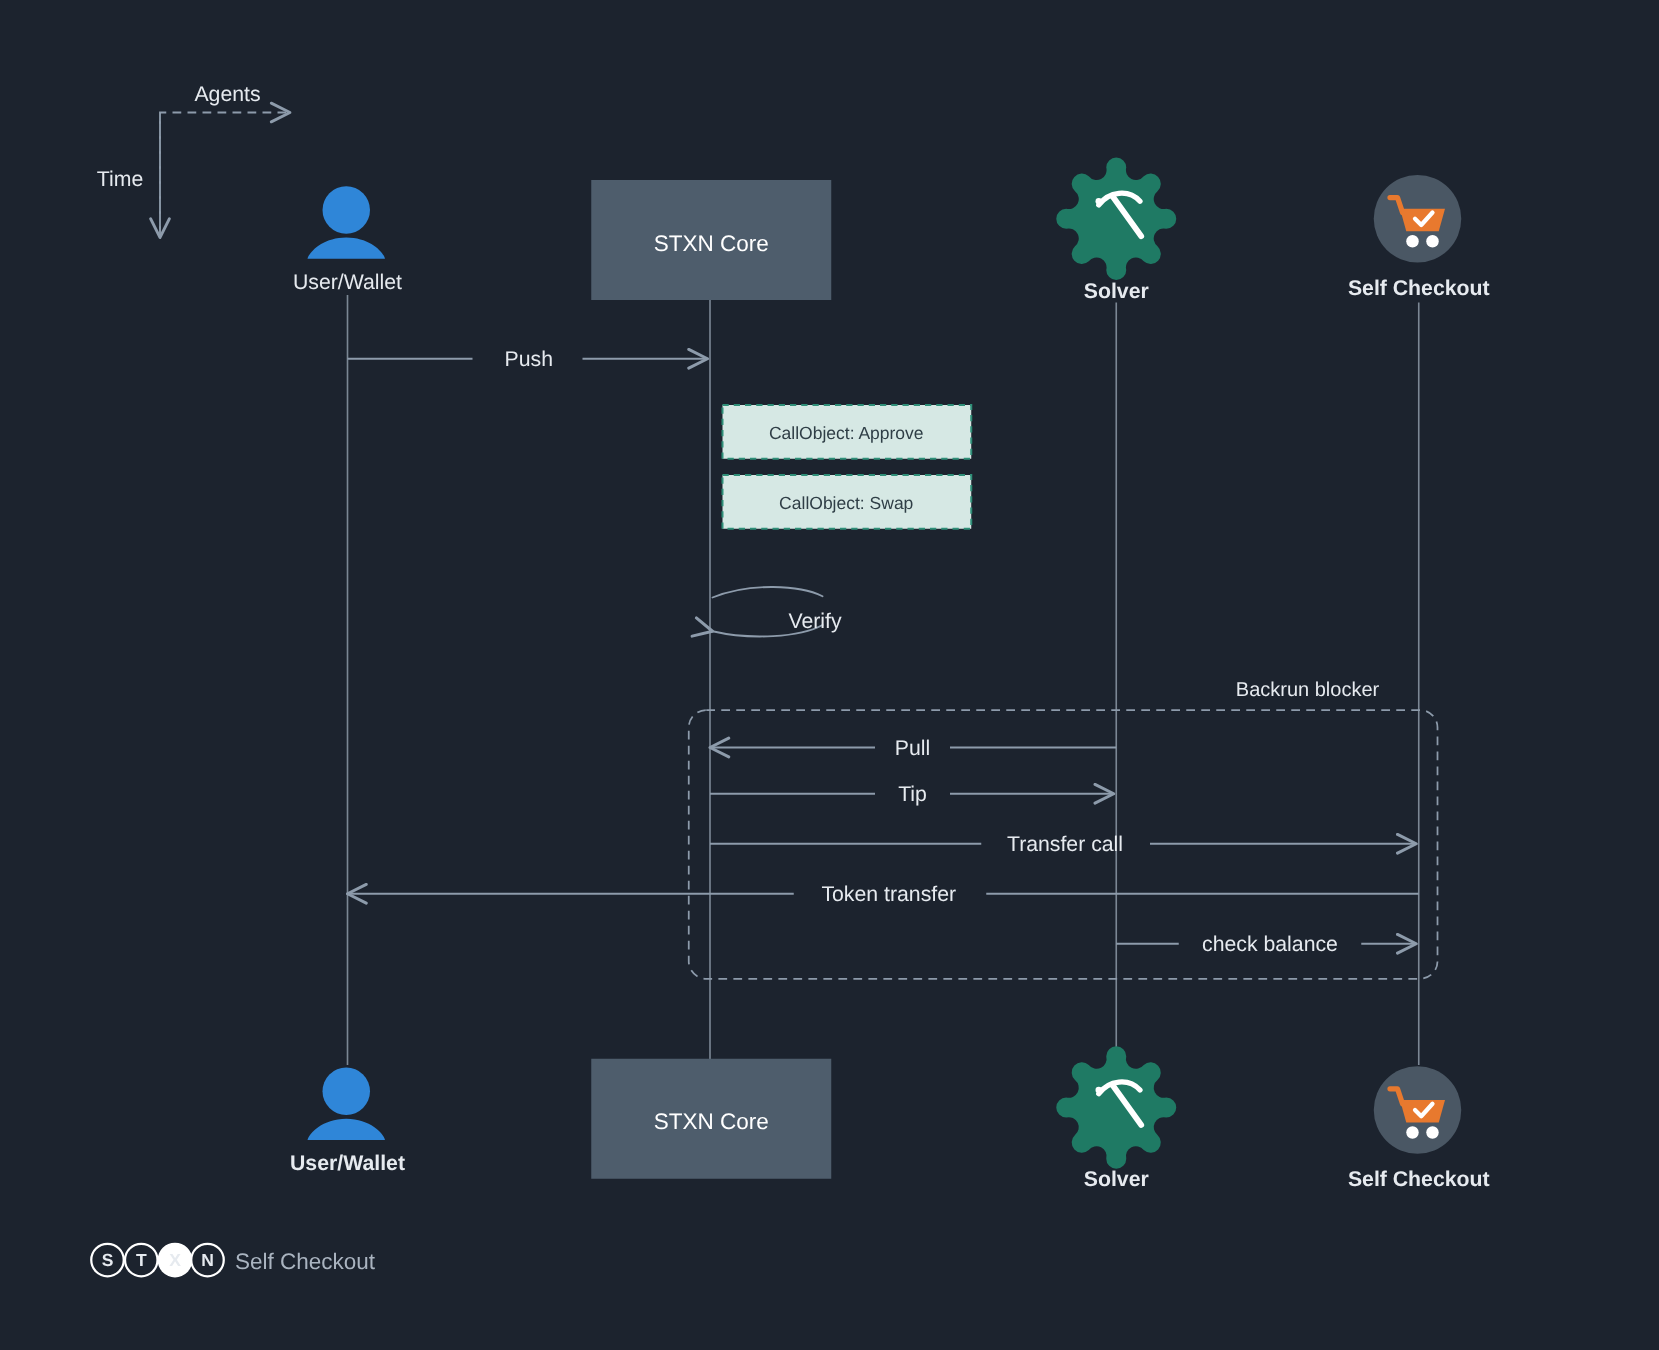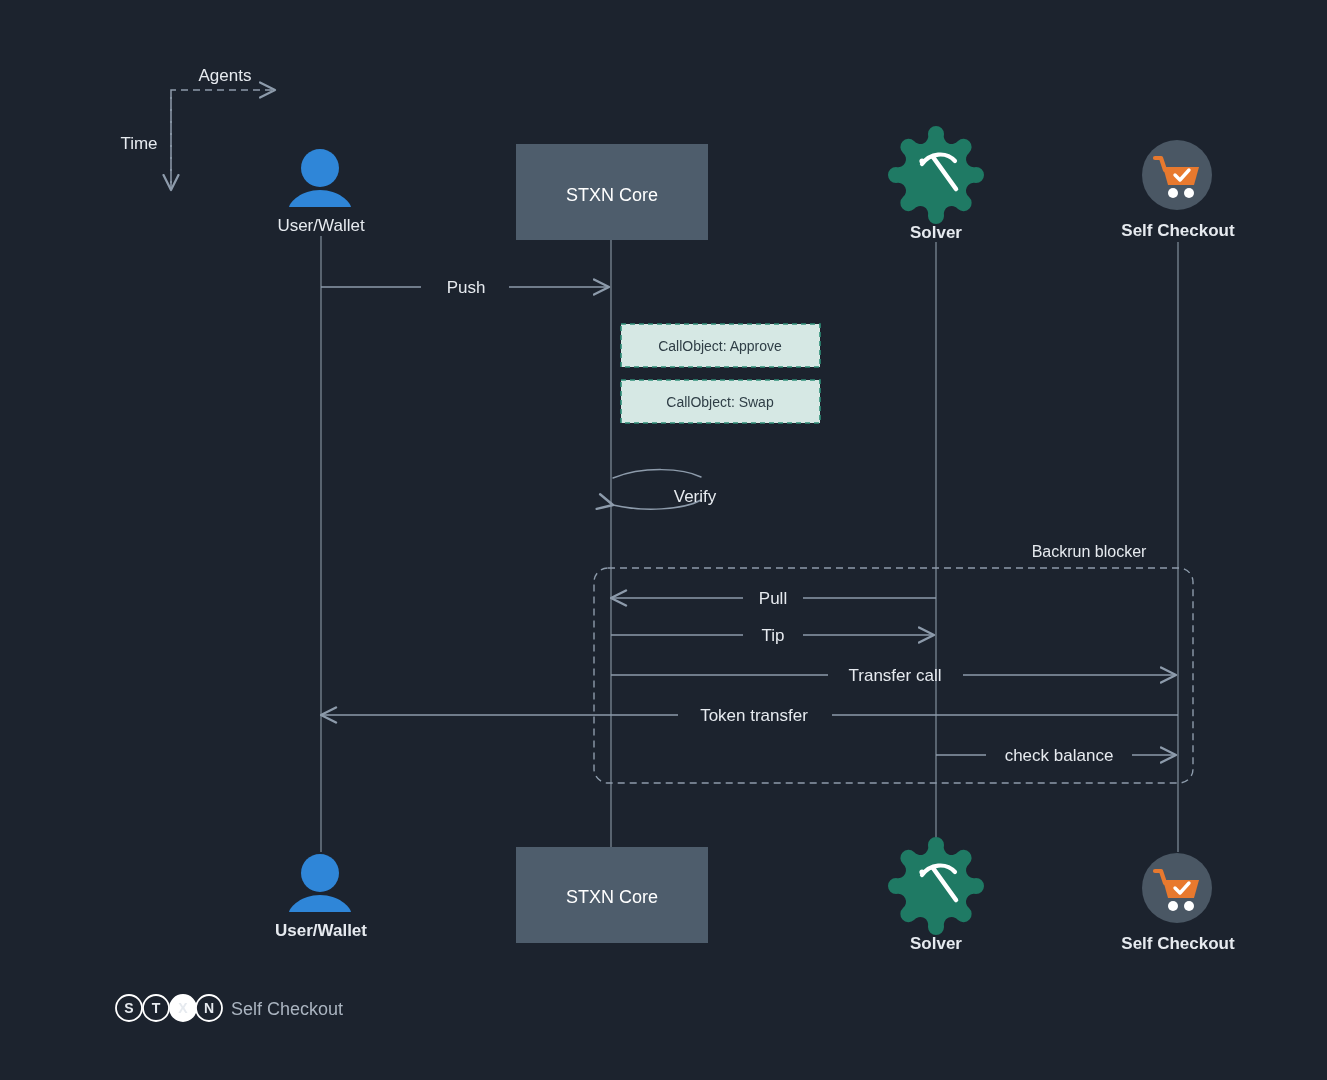--- a/index.html
+++ b/index.html
@@ -14,21 +14,20 @@
     position: relative;
     overflow: hidden;
     font-family: "Liberation Sans", sans-serif;
     color: #e6eaef;
   }
   #diagram-root {
     position: absolute;
     inset: 0;
     width: 1108px;
     height: 1080px;
-    margin-left: 43px;
   }
   svg.diagram-canvas {
     position: absolute;
     top: 0;
     left: 0;
     width: 1327px;
     height: 1080px;
     display: block;
   }
   .lbl {

